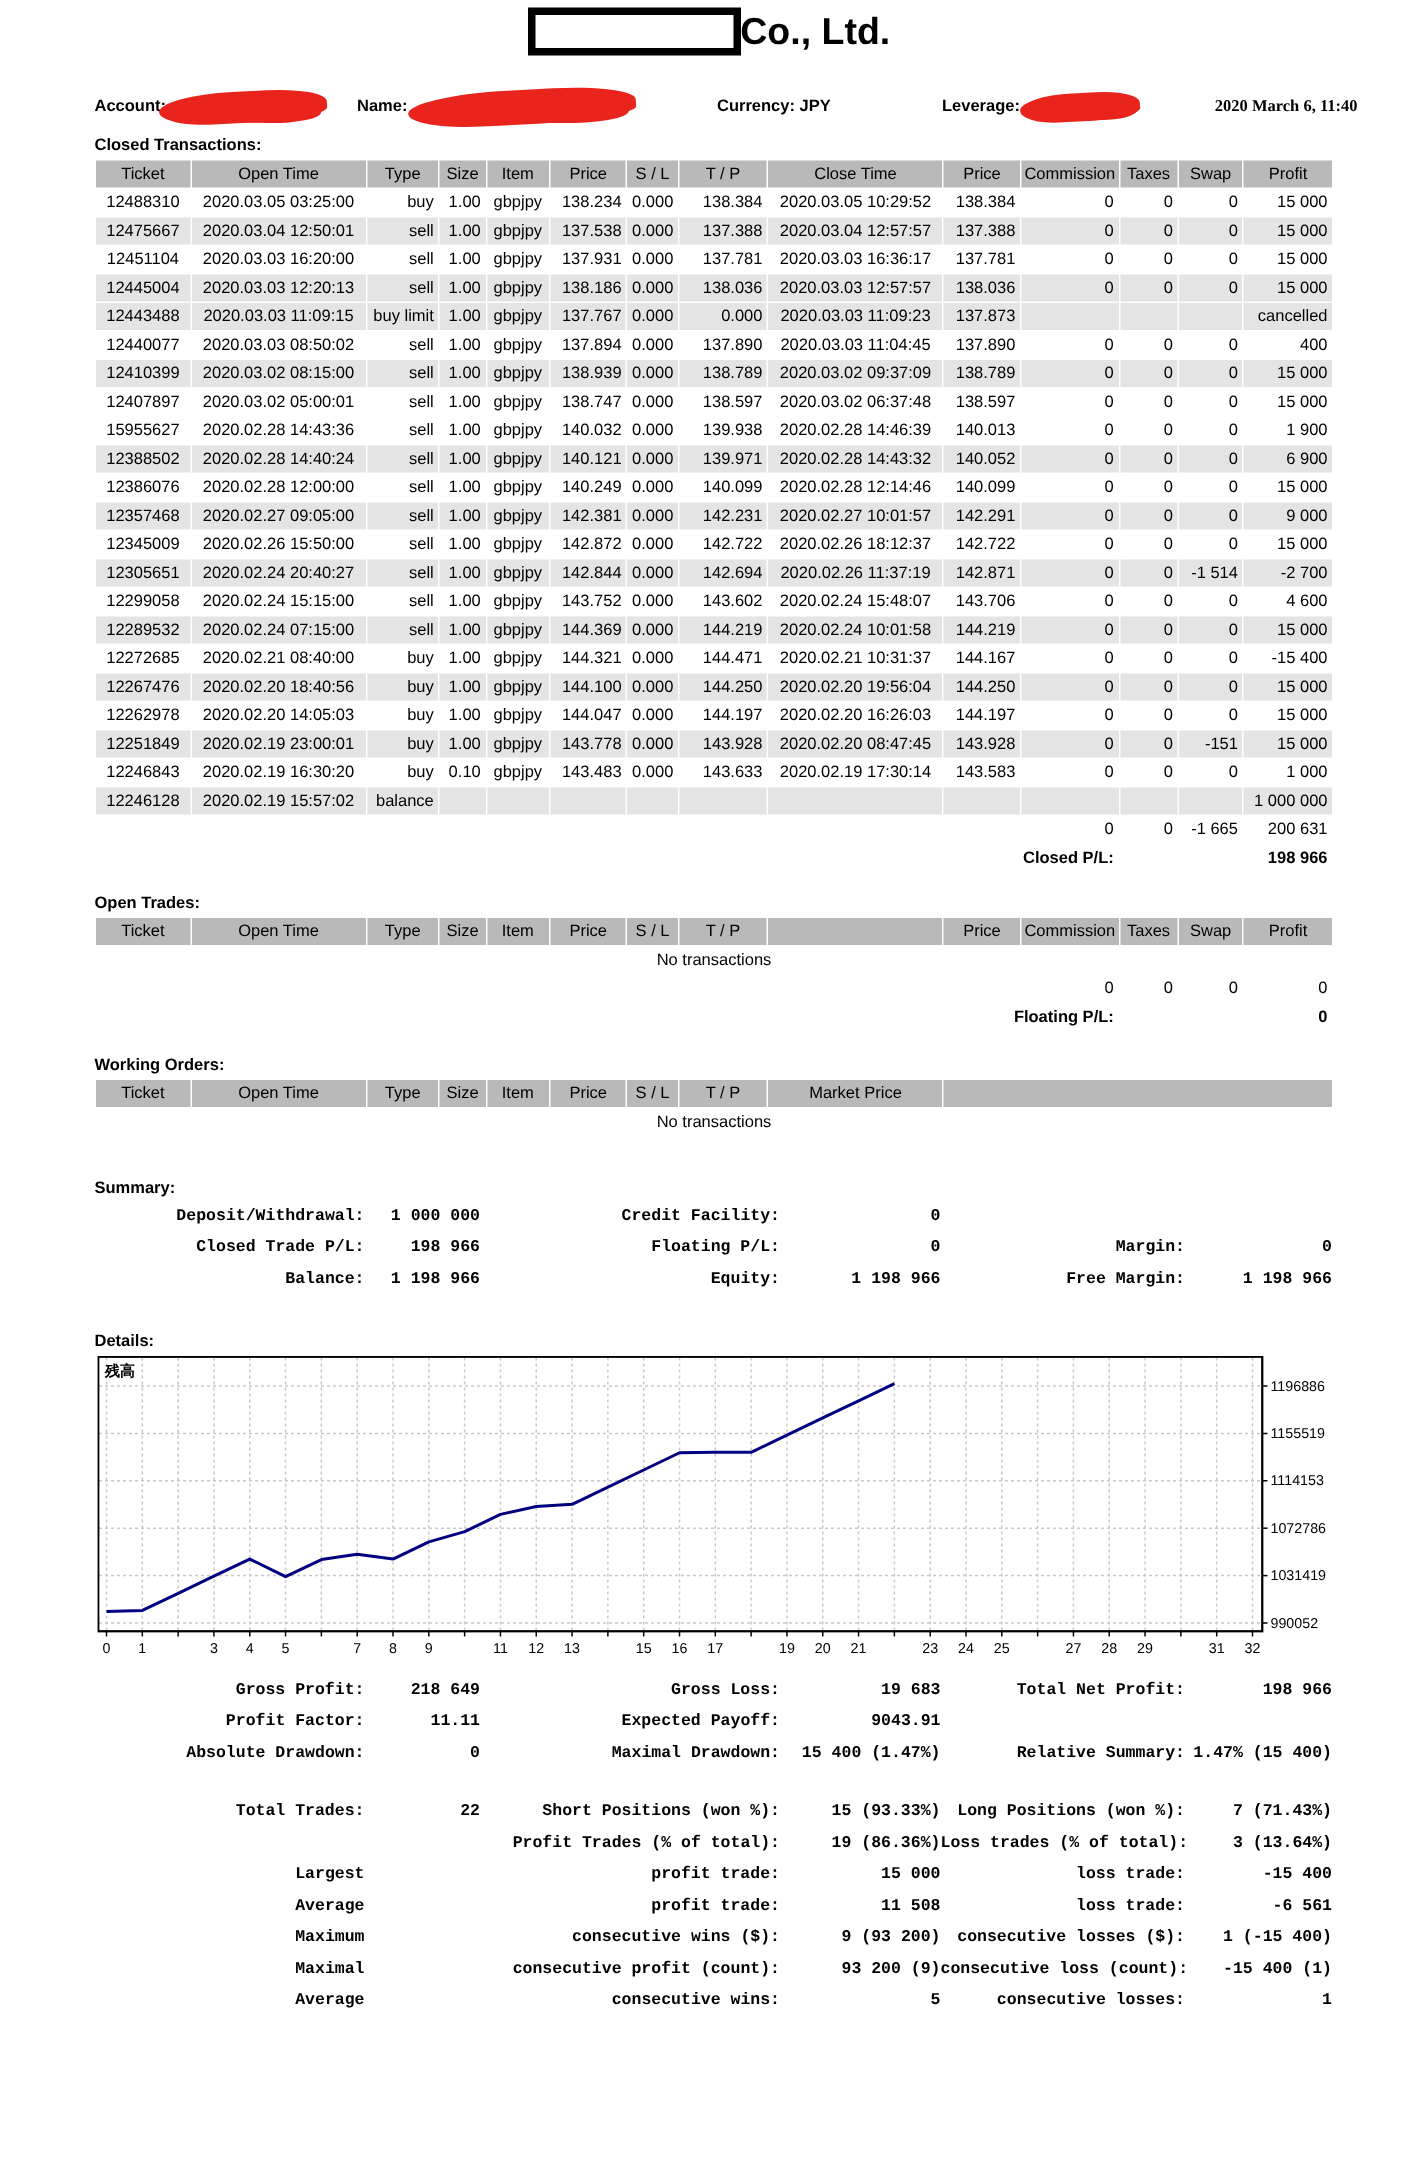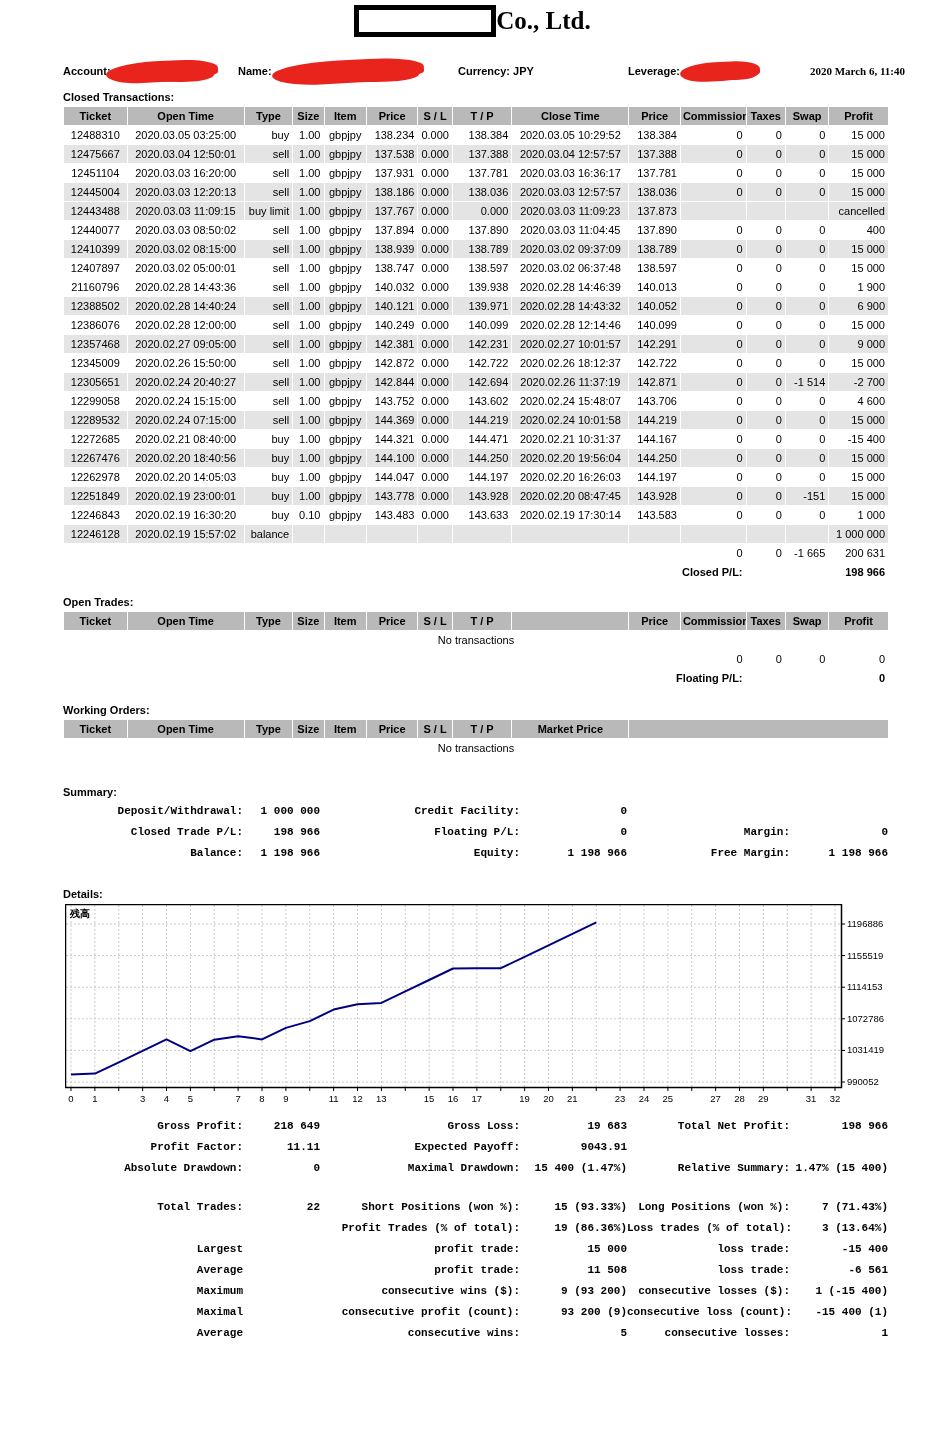--- a/index.html
+++ b/index.html
@@ -2,34 +2,34 @@
 <html><head>
 <meta charset="utf-8">
 <style>
   html,body{margin:0;padding:0;background:#fff;}
   body{width:945px;font-family:"Liberation Sans","DejaVu Sans",sans-serif;font-size:11px;color:#000;}
   .page{position:relative;width:945px;}
 
   
   .title-row{display:flex;justify-content:center;align-items:center;padding-top:3px;height:36px;}
   .redact-box{width:132px;height:22px;border:5px solid #000;background:#fff;}
-  .title-text{font-family:Liberation Serif, serif;font-weight:bold;font-size:25px;line-height:28px;}
+  .title-text{font-family:Liberation Sans, sans-serif;font-weight:bold;font-size:25px;line-height:28px;}
 
   
   .account-row{position:relative;height:24px;margin-top:22px;font-weight:bold;}
   .account-row .lbl{position:absolute;top:4px;white-space:nowrap;}
   .scribble{position:absolute;background:#e8241c;border-radius:55% 45% 60% 40% / 65% 55% 45% 60%;transform:rotate(-3deg);}
   .scribble:after{content:"";position:absolute;left:12%;top:28%;width:85%;height:70%;background:#e8241c;border-radius:50% 60% 40% 55% / 50% 45% 60% 50%;transform:rotate(4deg);}
 
   .section-label{font-weight:bold;margin:10px 0 3px 63px;}
 
   
   .tbl-wrap{margin-left:63px;width:826px;}
   table{border-collapse:separate;border-spacing:1px 1px;table-layout:fixed;width:826px;}
-  th{background:#b9b9b9;font-weight:bold;text-align:center;padding:3px 2px;font-size:11px;overflow:hidden;white-space:nowrap;}
+  th{background:#b9b9b9;font-weight:normal;text-align:center;padding:3px 2px;font-size:11px;overflow:hidden;white-space:nowrap;}
   td{padding:3px 3px;font-size:11px;overflow:hidden;white-space:nowrap;}
   tr.odd td{background:#e4e4e4;}
   tr.plain td{background:#fff;}
   td.c{text-align:center;} td.r{text-align:right;}
   td.bold{font-weight:bold;}
   col.w1{width:62px;} col.w2{width:115px;} col.w3{width:47px;} col.w4{width:30px;}
   col.w5{width:41px;} col.w6{width:50px;} col.w7{width:33px;} col.w8{width:58px;}
   col.w9{width:115px;} col.w10{width:50px;} col.w11{width:64px;} col.w12{width:38px;}
   col.w13{width:42px;} col.w14{width:58px;}
 
@@ -49,21 +49,21 @@
 <div class="title-row">
   <span class="redact-box"></span>
   <span class="title-text">Co., Ltd.</span>
 </div>
 
 <div class="account-row">
   <span class="lbl" style="left:63px;">Account:</span>
   <span class="scribble" style="left:106px;top:0px;width:112px;height:21px;"></span>
   <span class="lbl" style="left:238px;">Name:</span>
   <span class="scribble" style="left:272px;top:-1px;width:152px;height:23px;"></span>
-  <span class="lbl" style="left:458px;">Currency: JPY</span>
+  <span class="lbl" style="left:478px;">Currency: JPY</span>
   <span class="lbl" style="left:628px;">Leverage:</span>
   <span class="scribble" style="left:680px;top:1px;width:80px;height:19px;"></span>
   <span class="lbl" style="right:40px;font-family:Liberation Serif, serif;">2020 March 6, 11:40</span>
 </div>
 
 <div class="section-label" style="margin-top:6px;">Closed Transactions:</div>
 <div class="tbl-wrap">
       <table id="closed-table">
         <colgroup>
           <col class="w1">
@@ -220,21 +220,21 @@
             <td class="r">0.000</td>
             <td class="r">138.597</td>
             <td class="c">2020.03.02 06:37:48</td>
             <td class="r">138.597</td>
             <td class="r">0</td>
             <td class="r">0</td>
             <td class="r">0</td>
             <td class="r">15 000</td>
           </tr>
           <tr class="plain">
-            <td class="c">21160796</td>
+            <td class="c">15955627</td>
             <td class="c">2020.02.28 14:43:36</td>
             <td class="r">sell</td>
             <td class="r">1.00</td>
             <td class="c">gbpjpy</td>
             <td class="r">140.032</td>
             <td class="r">0.000</td>
             <td class="r">139.938</td>
             <td class="c">2020.02.28 14:46:39</td>
             <td class="r">140.013</td>
             <td class="r">0</td>

